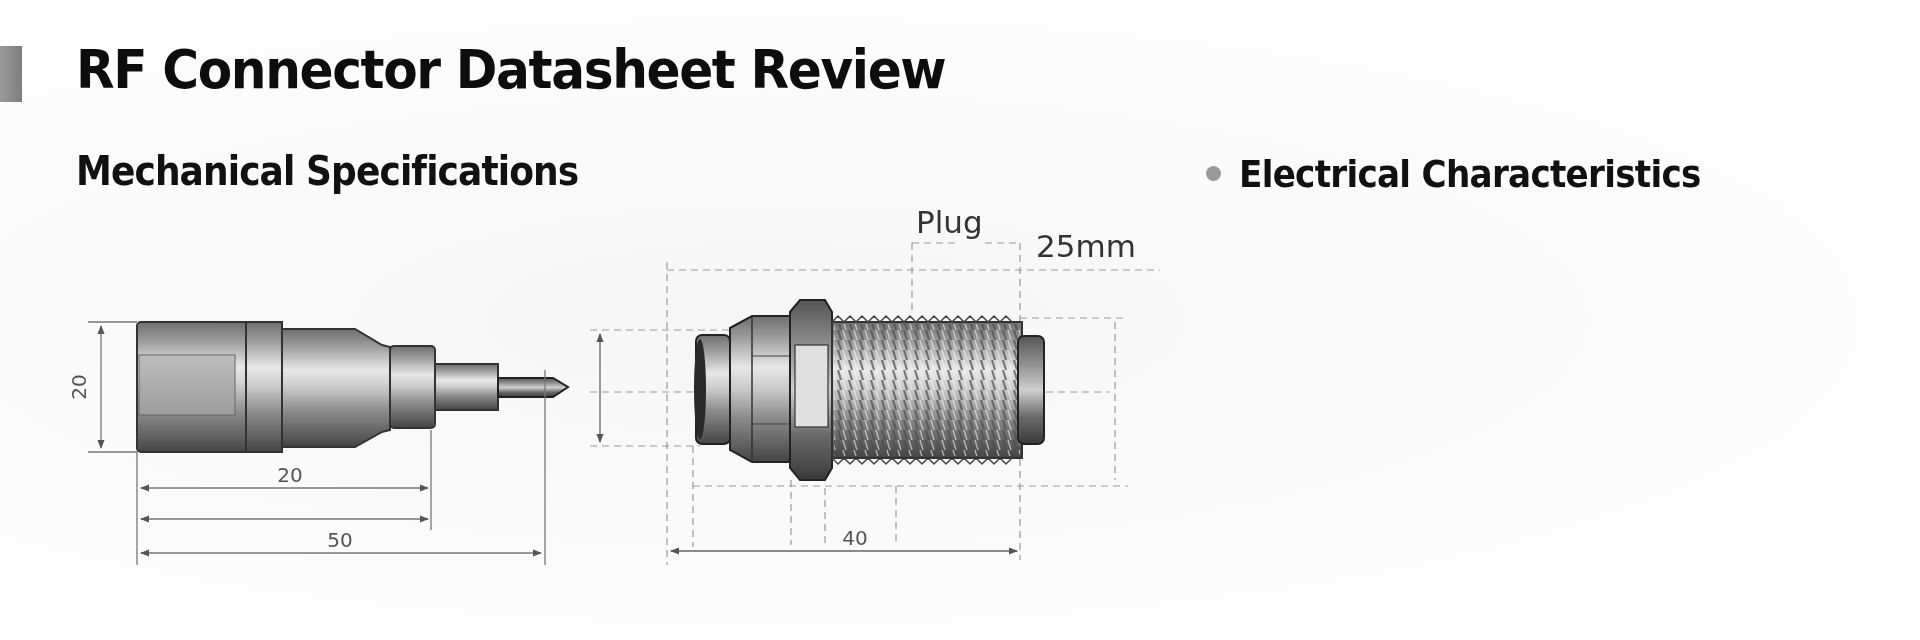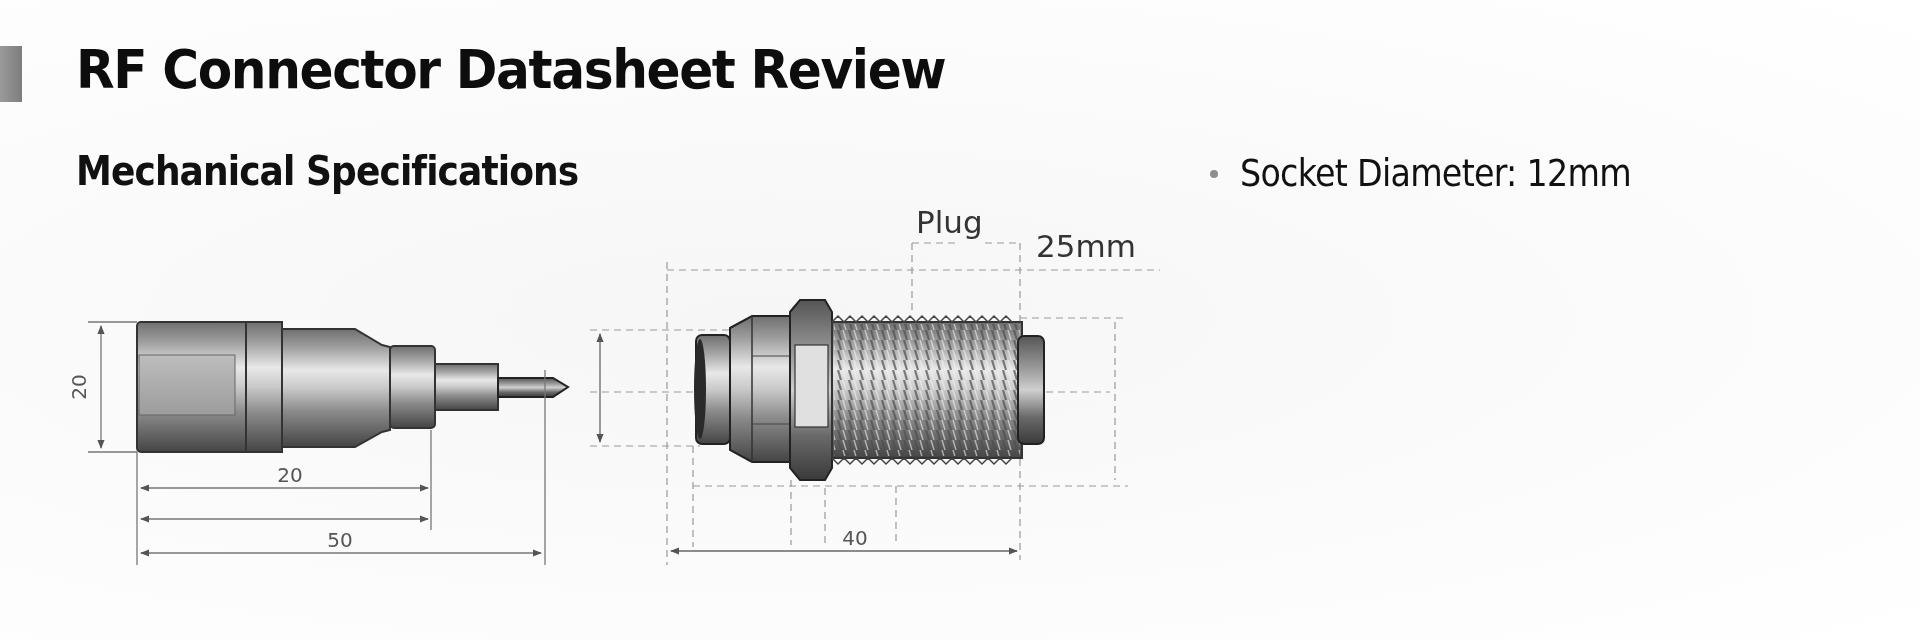--- a/index.html
+++ b/index.html
@@ -153,20 +153,20 @@
     <rect x="1018" y="336" width="26" height="108" rx="6" fill="url(#metalDark)" stroke="#222" stroke-width="2"></rect>
   </g>
 
   <line x1="671" y1="551" x2="1017" y2="551" stroke="#666" stroke-width="1.3" marker-start="url(#arr)" marker-end="url(#arr)"></line>
   <text class="dim-text" x="855" y="545" font-size="20" text-anchor="middle">40</text>
   <text class="plug-label" x="916" y="233" font-size="31">Plug</text>
   <text class="plug-label" x="1036" y="257" font-size="31">25mm</text>
 </svg>
 
 <div class="spec-panel">
-  <div class="spec-row">
-    <span class="bullet small"></span>
-    <span class="txt">Socket Diameter: 12mm</span>
+  <div class="spec-row head">
+    <span class="bullet big"></span>
+    <span class="txt">Electrical Characteristics</span>
   </div>
 </div>
 
 <div class="group2">
 </div>
 
 </body></html>

